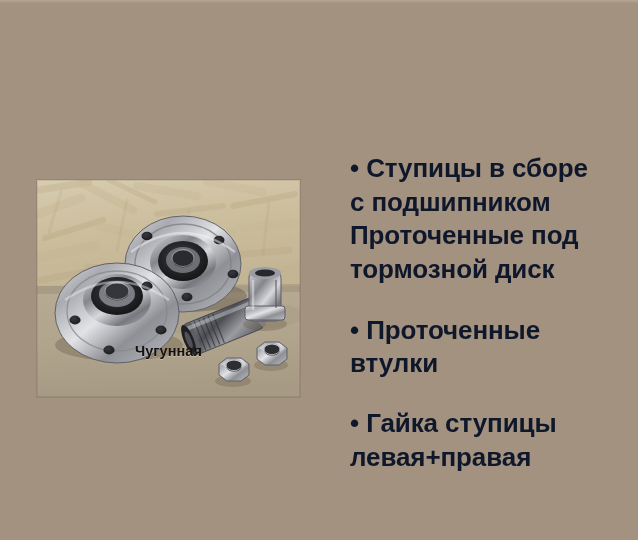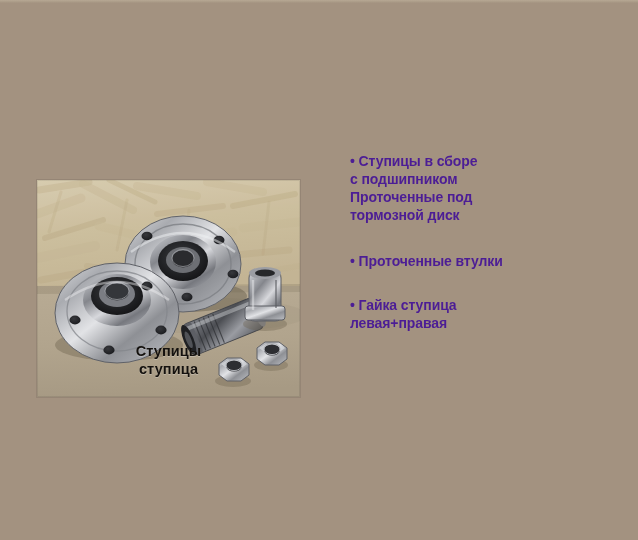--- a/index.html
+++ b/index.html
@@ -59,25 +59,25 @@
 
   
   #text-col {
     position: absolute;
     left: 350px;
     top: 152px;
     width: 276px;
     color: #111111;
   }
   .bullet-block {
-    font-size: 14px;
+    font-size: 26px;
     font-weight: bold;
     line-height: 1.295;
     letter-spacing: -0.1px;
-    color: #4c1d95;
+    color: #0f172a;
     white-space: pre-line;
   }
   .bullet-block.gap-1 { margin-bottom: 27px; }
   .bullet-block.gap-2 { margin-bottom: 26px; }
 
   
   #avito {
     position: absolute;
     left: 536px;
     top: 497px;
@@ -240,29 +240,28 @@
         <path d="M220 168 L228 162 L242 162 L250 168 L250 179 L242 185 L228 185 L220 179 Z" fill="url(#steelA)" stroke="#5e6066" stroke-width="1"></path>
         <path d="M222 168 L229 164 L241 164 L248 168 L241 173 L229 173 Z" fill="#d3d5d9" opacity=".75"></path>
         <ellipse cx="235" cy="170" rx="8" ry="5.6" fill="#2d2e32"></ellipse>
         <ellipse cx="235" cy="169" rx="8" ry="5.6" fill="none" stroke="#b0b2b7" stroke-width="1"></ellipse>
       </g>
 
       <rect x="0" y="0" width="263" height="217" fill="none" stroke="#000" stroke-opacity=".08" stroke-width="2"></rect>
     </svg>
 
     <div id="photo-caption">
-      <span>Ступицы</span>
-      <span>ступица</span>
+      <span>Чугунная</span>
     </div>
   </div>
 
   <div id="text-col">
     <div class="bullet-block gap-1">• Ступицы в сборе
 с подшипником
 Проточенные под
 тормозной диск</div>
     <div class="bullet-block gap-2">• Проточенные втулки</div>
-    <div class="bullet-block">• Гайка ступица
+    <div class="bullet-block">• Гайка ступицы
 левая+правая</div>
   </div>
 
 
 </div>
 
 </body></html>

